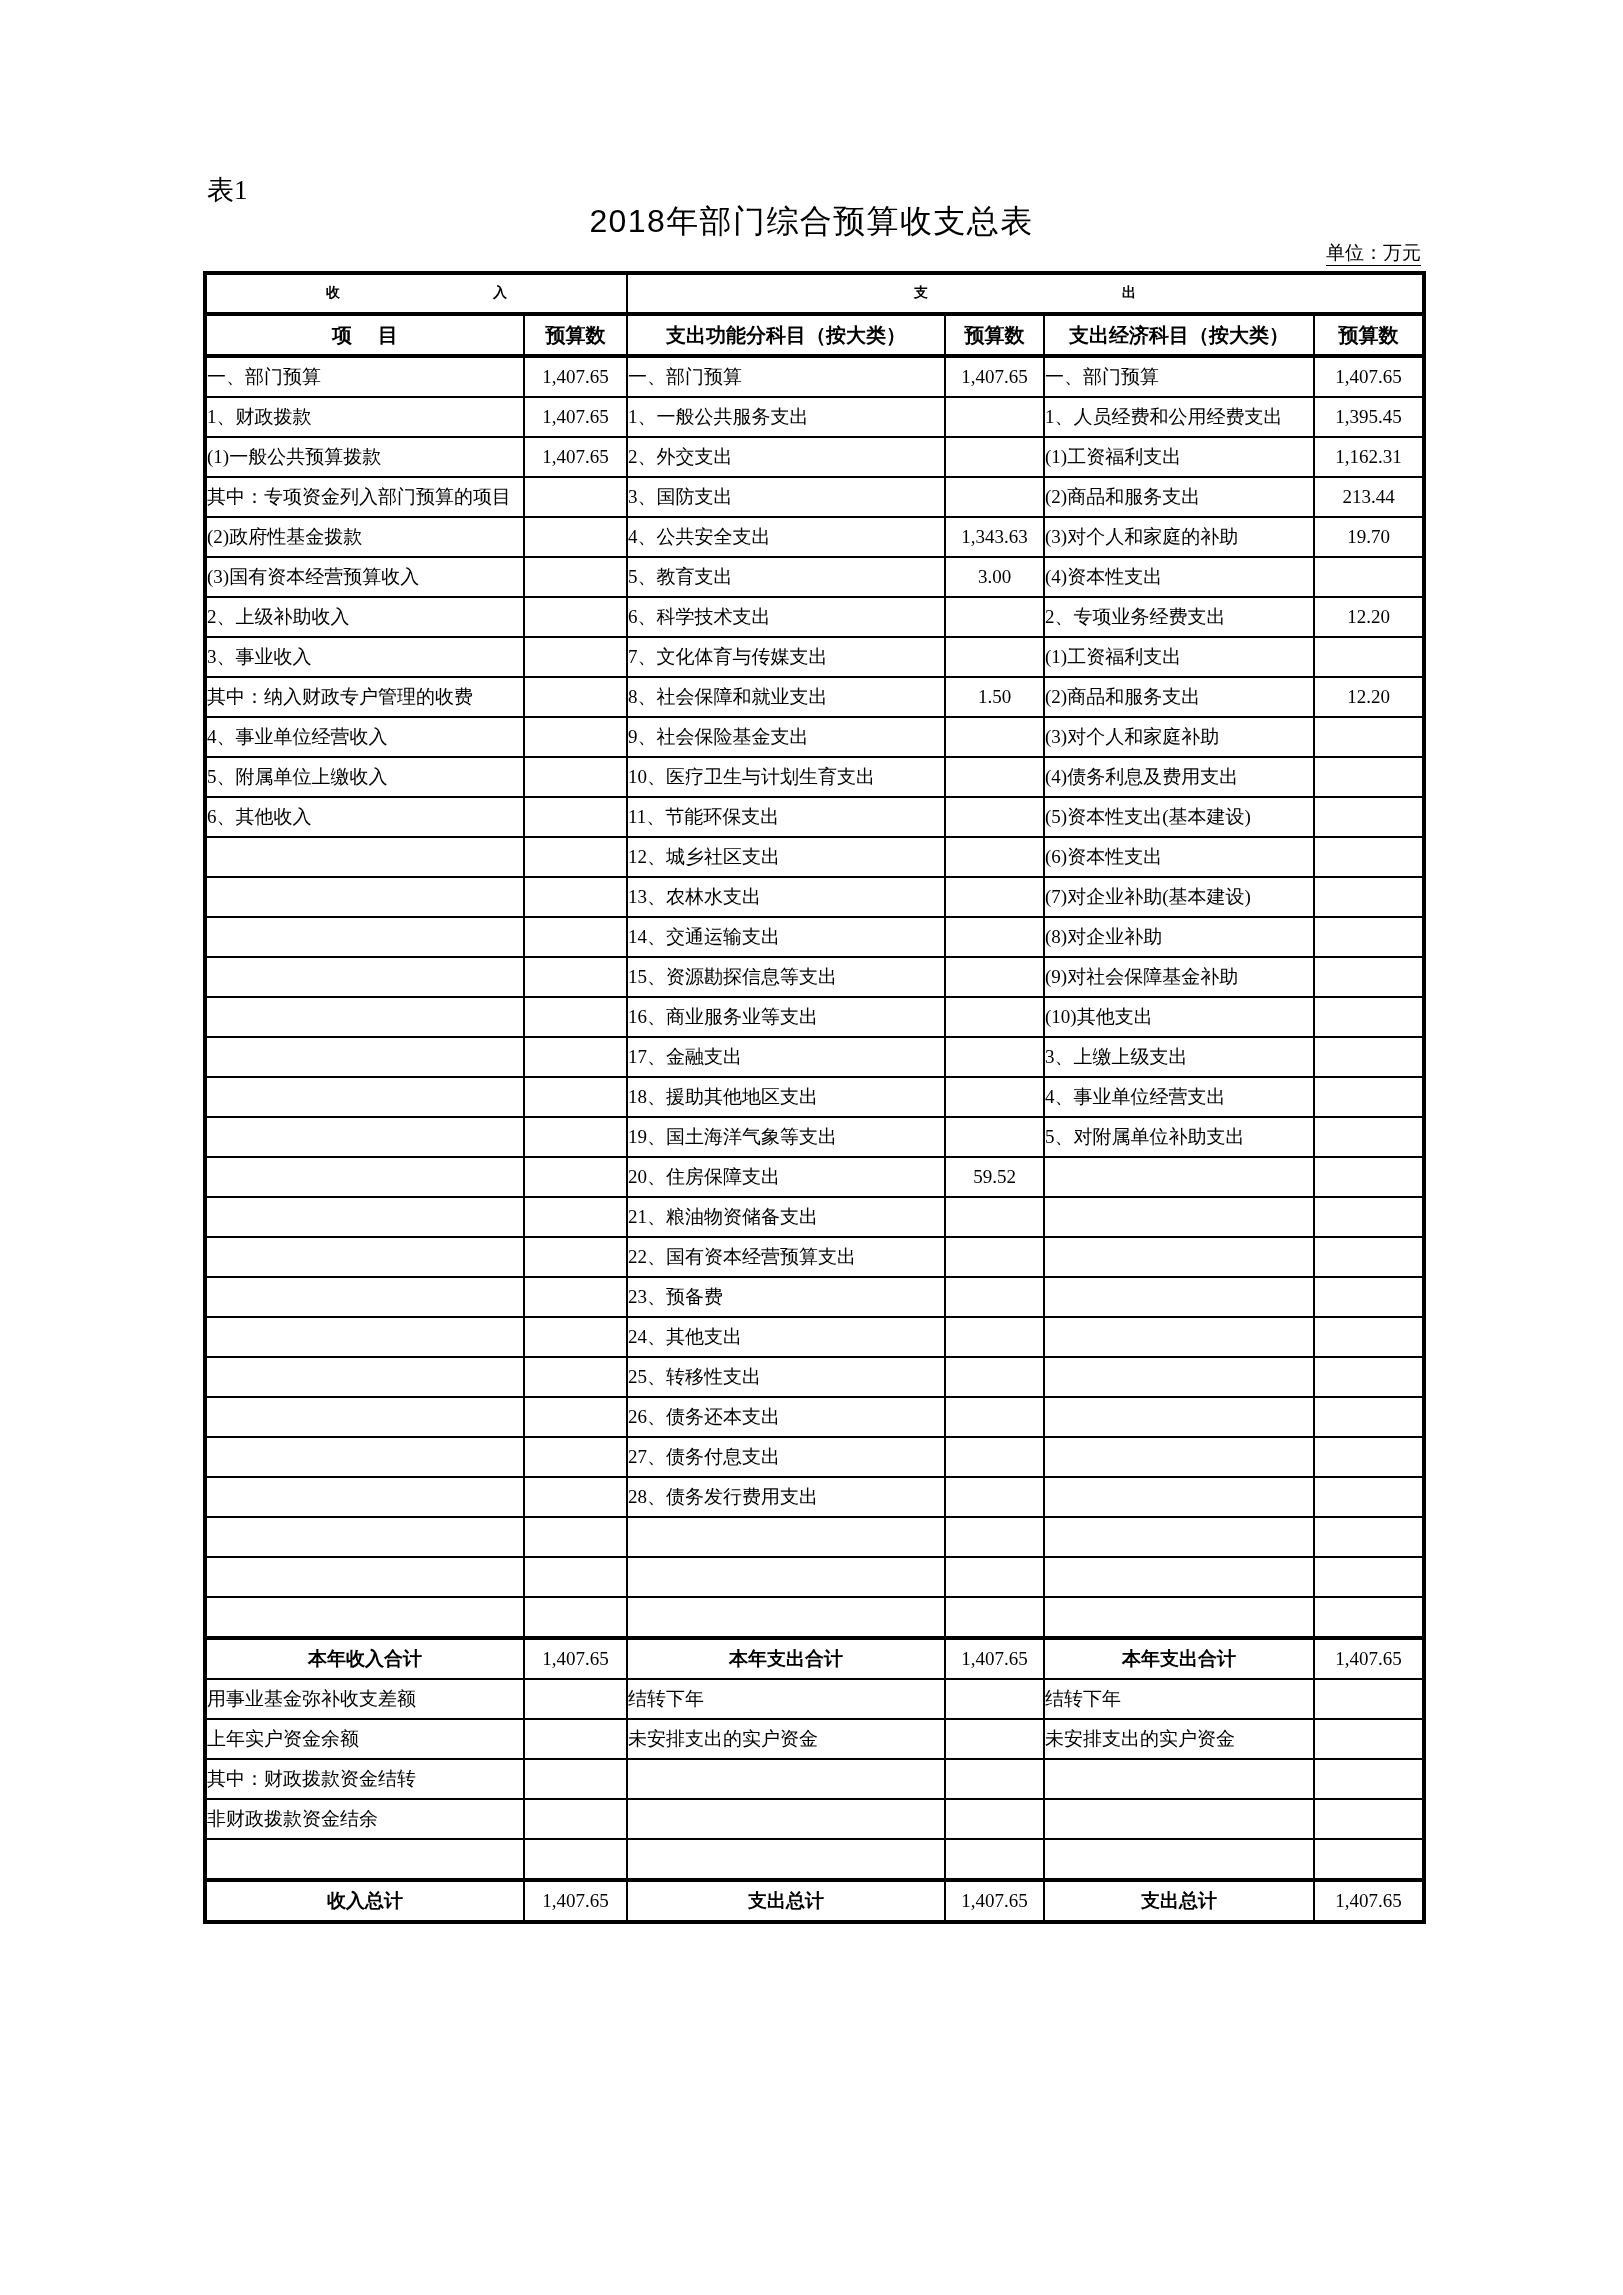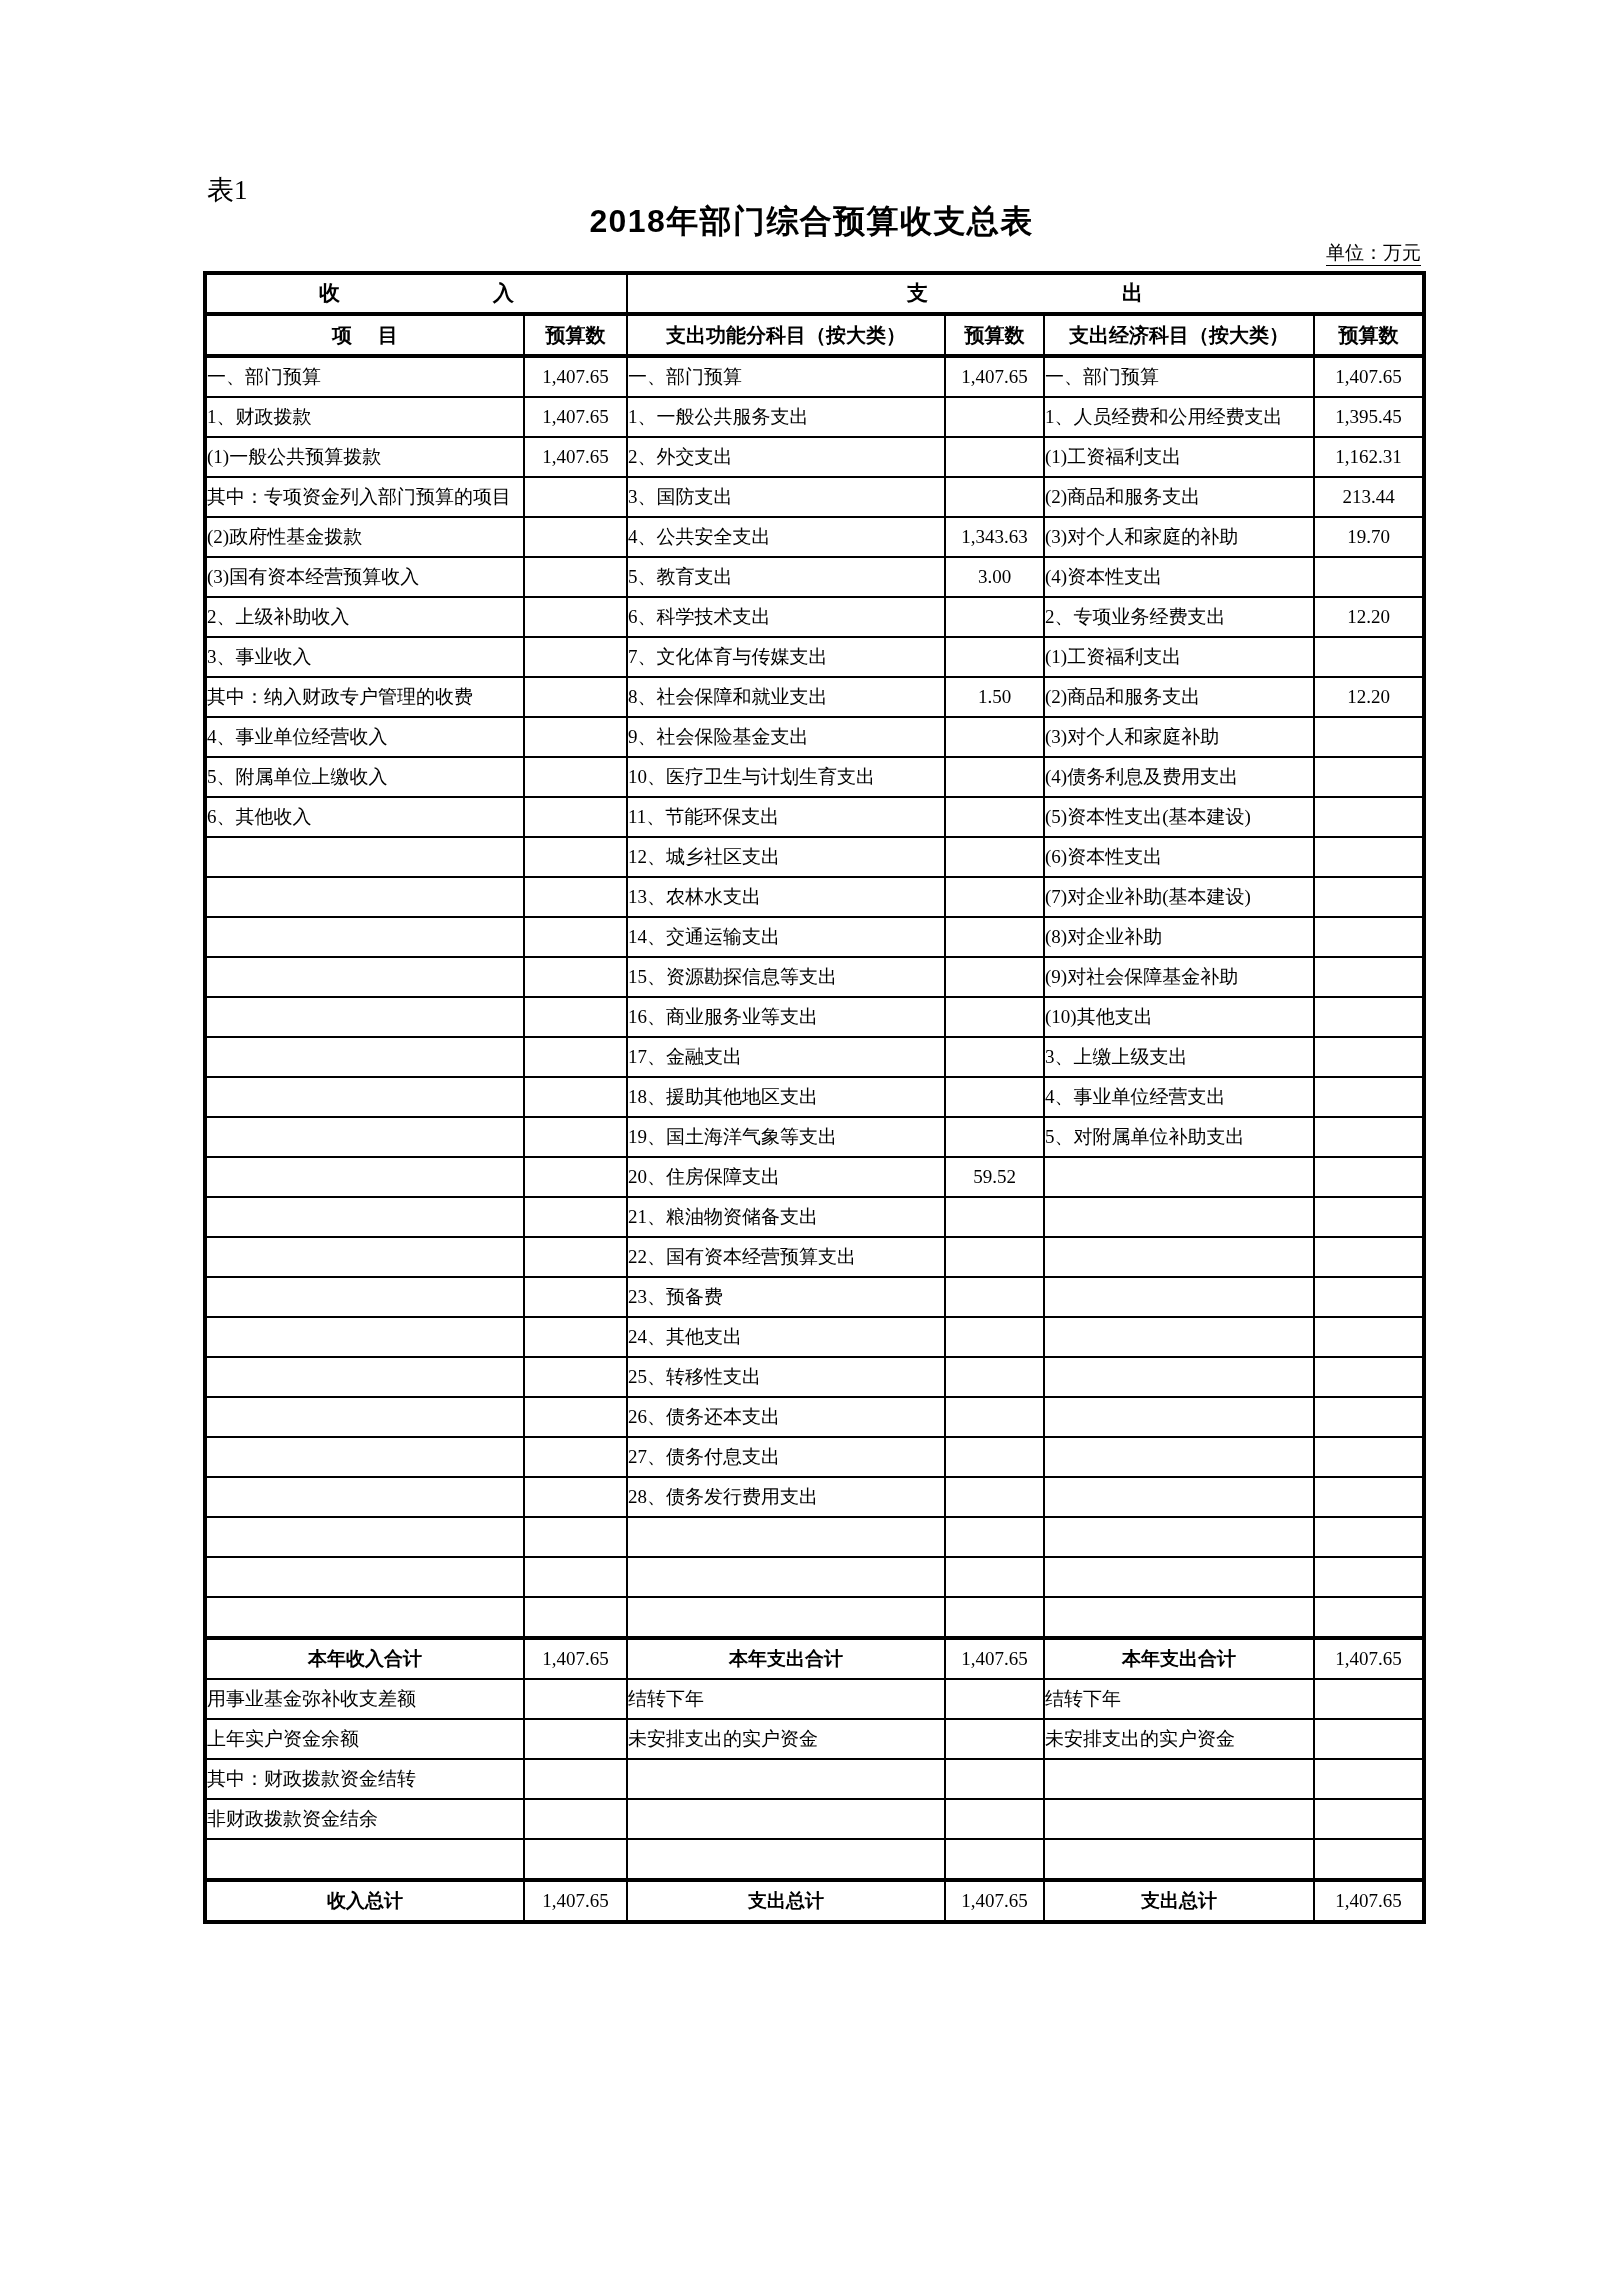--- a/index.html
+++ b/index.html
@@ -11,21 +11,21 @@
     font-family:"Liberation Serif","DejaVu Serif",serif;
     overflow:hidden;
   }
   .table-tag{
     position:absolute;left:207px;top:172px;
     font-size:27px;
   }
   .doc-title{
     position:absolute;left:0;top:200px;width:100%;
     text-align:center;
-    font-size:32px;font-weight:bold;
+    font-size:32px;font-weight:normal;
     font-family:"Liberation Sans","DejaVu Sans",sans-serif;
     letter-spacing:1.4px;
   }
   .unit-note{
     position:absolute;top:240px;right:202px;
     font-size:19px;
     text-decoration:underline;
     text-underline-offset:5.5px;
   }
   table.budget{
@@ -41,21 +41,21 @@
     padding:0;
     font-size:19px;
     line-height:1.15;
     overflow:hidden;
     white-space:nowrap;
     vertical-align:middle;
     height:38px;
   }
   tr.group-header-row td{
     height:37px;
-    font-size:21px;font-weight:bold;
+    font-size:14px;font-weight:bold;
     text-align:center;
     border-bottom-width:4.1px;
   }
   tr.col-header-row td{
     height:38px;
     font-size:20px;font-weight:bold;
     text-align:center;
     border-bottom-width:4.1px;
   }
   td.n{text-align:center;padding-right:3.4px;}

